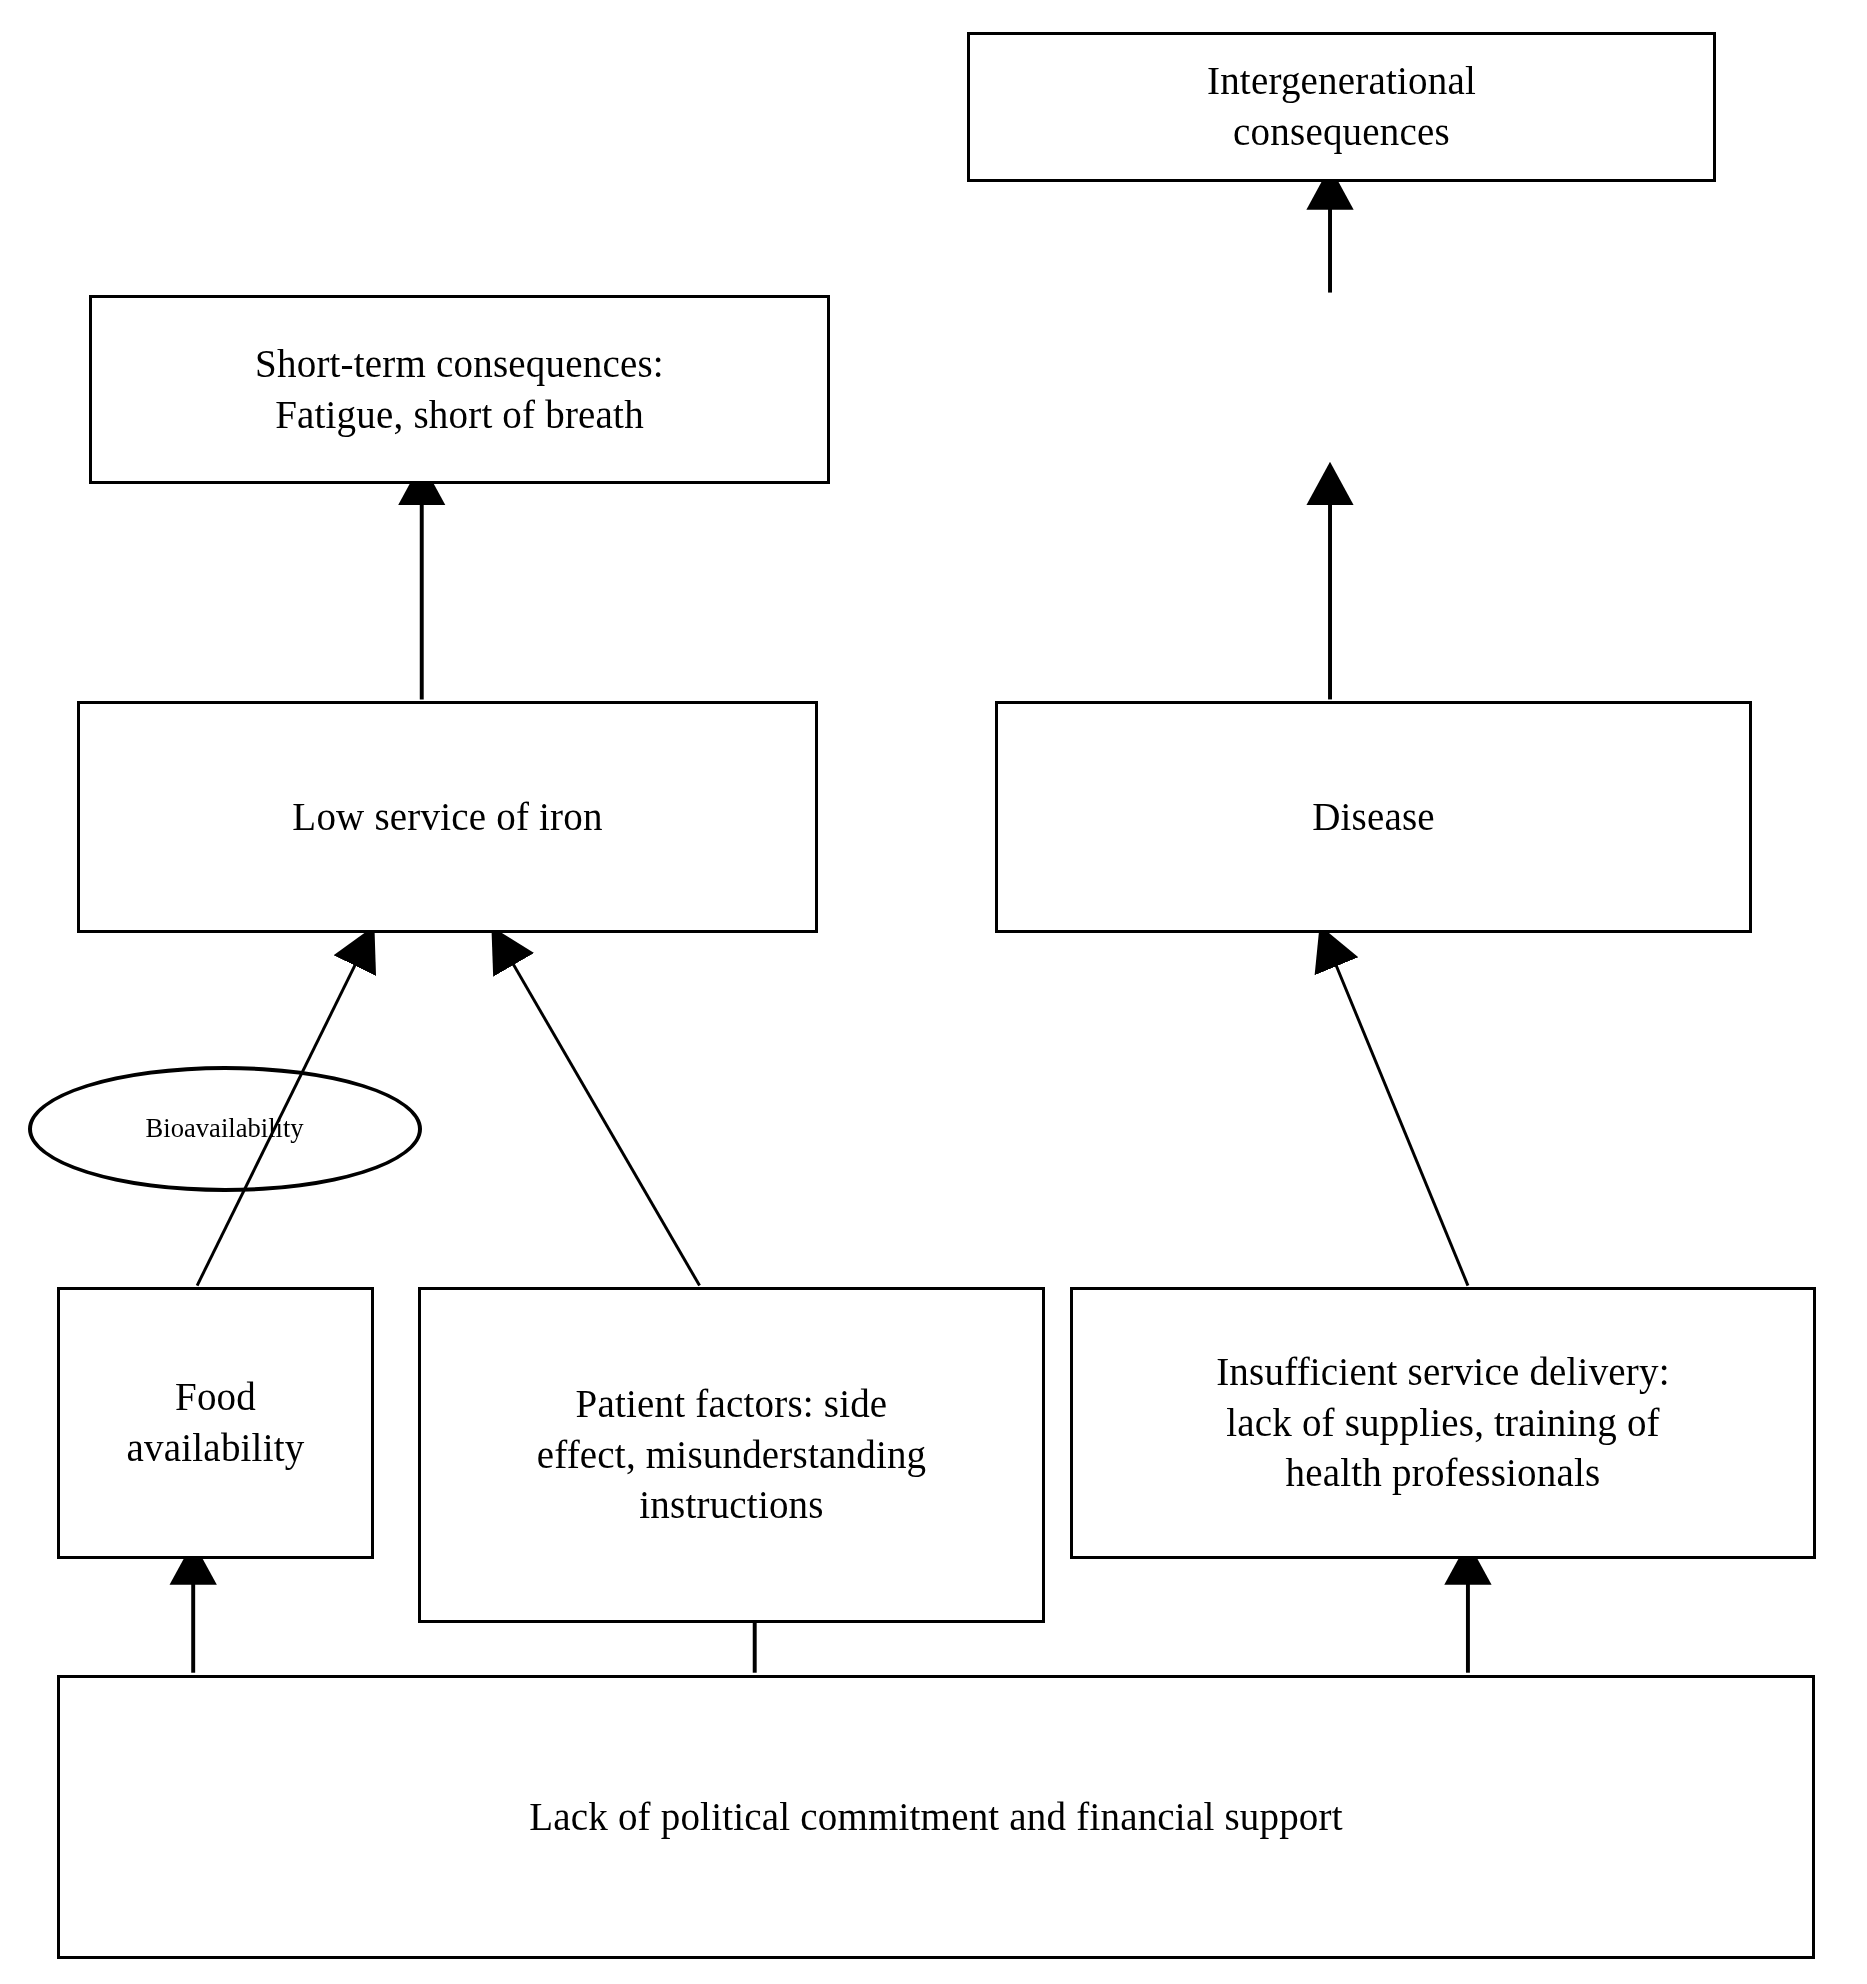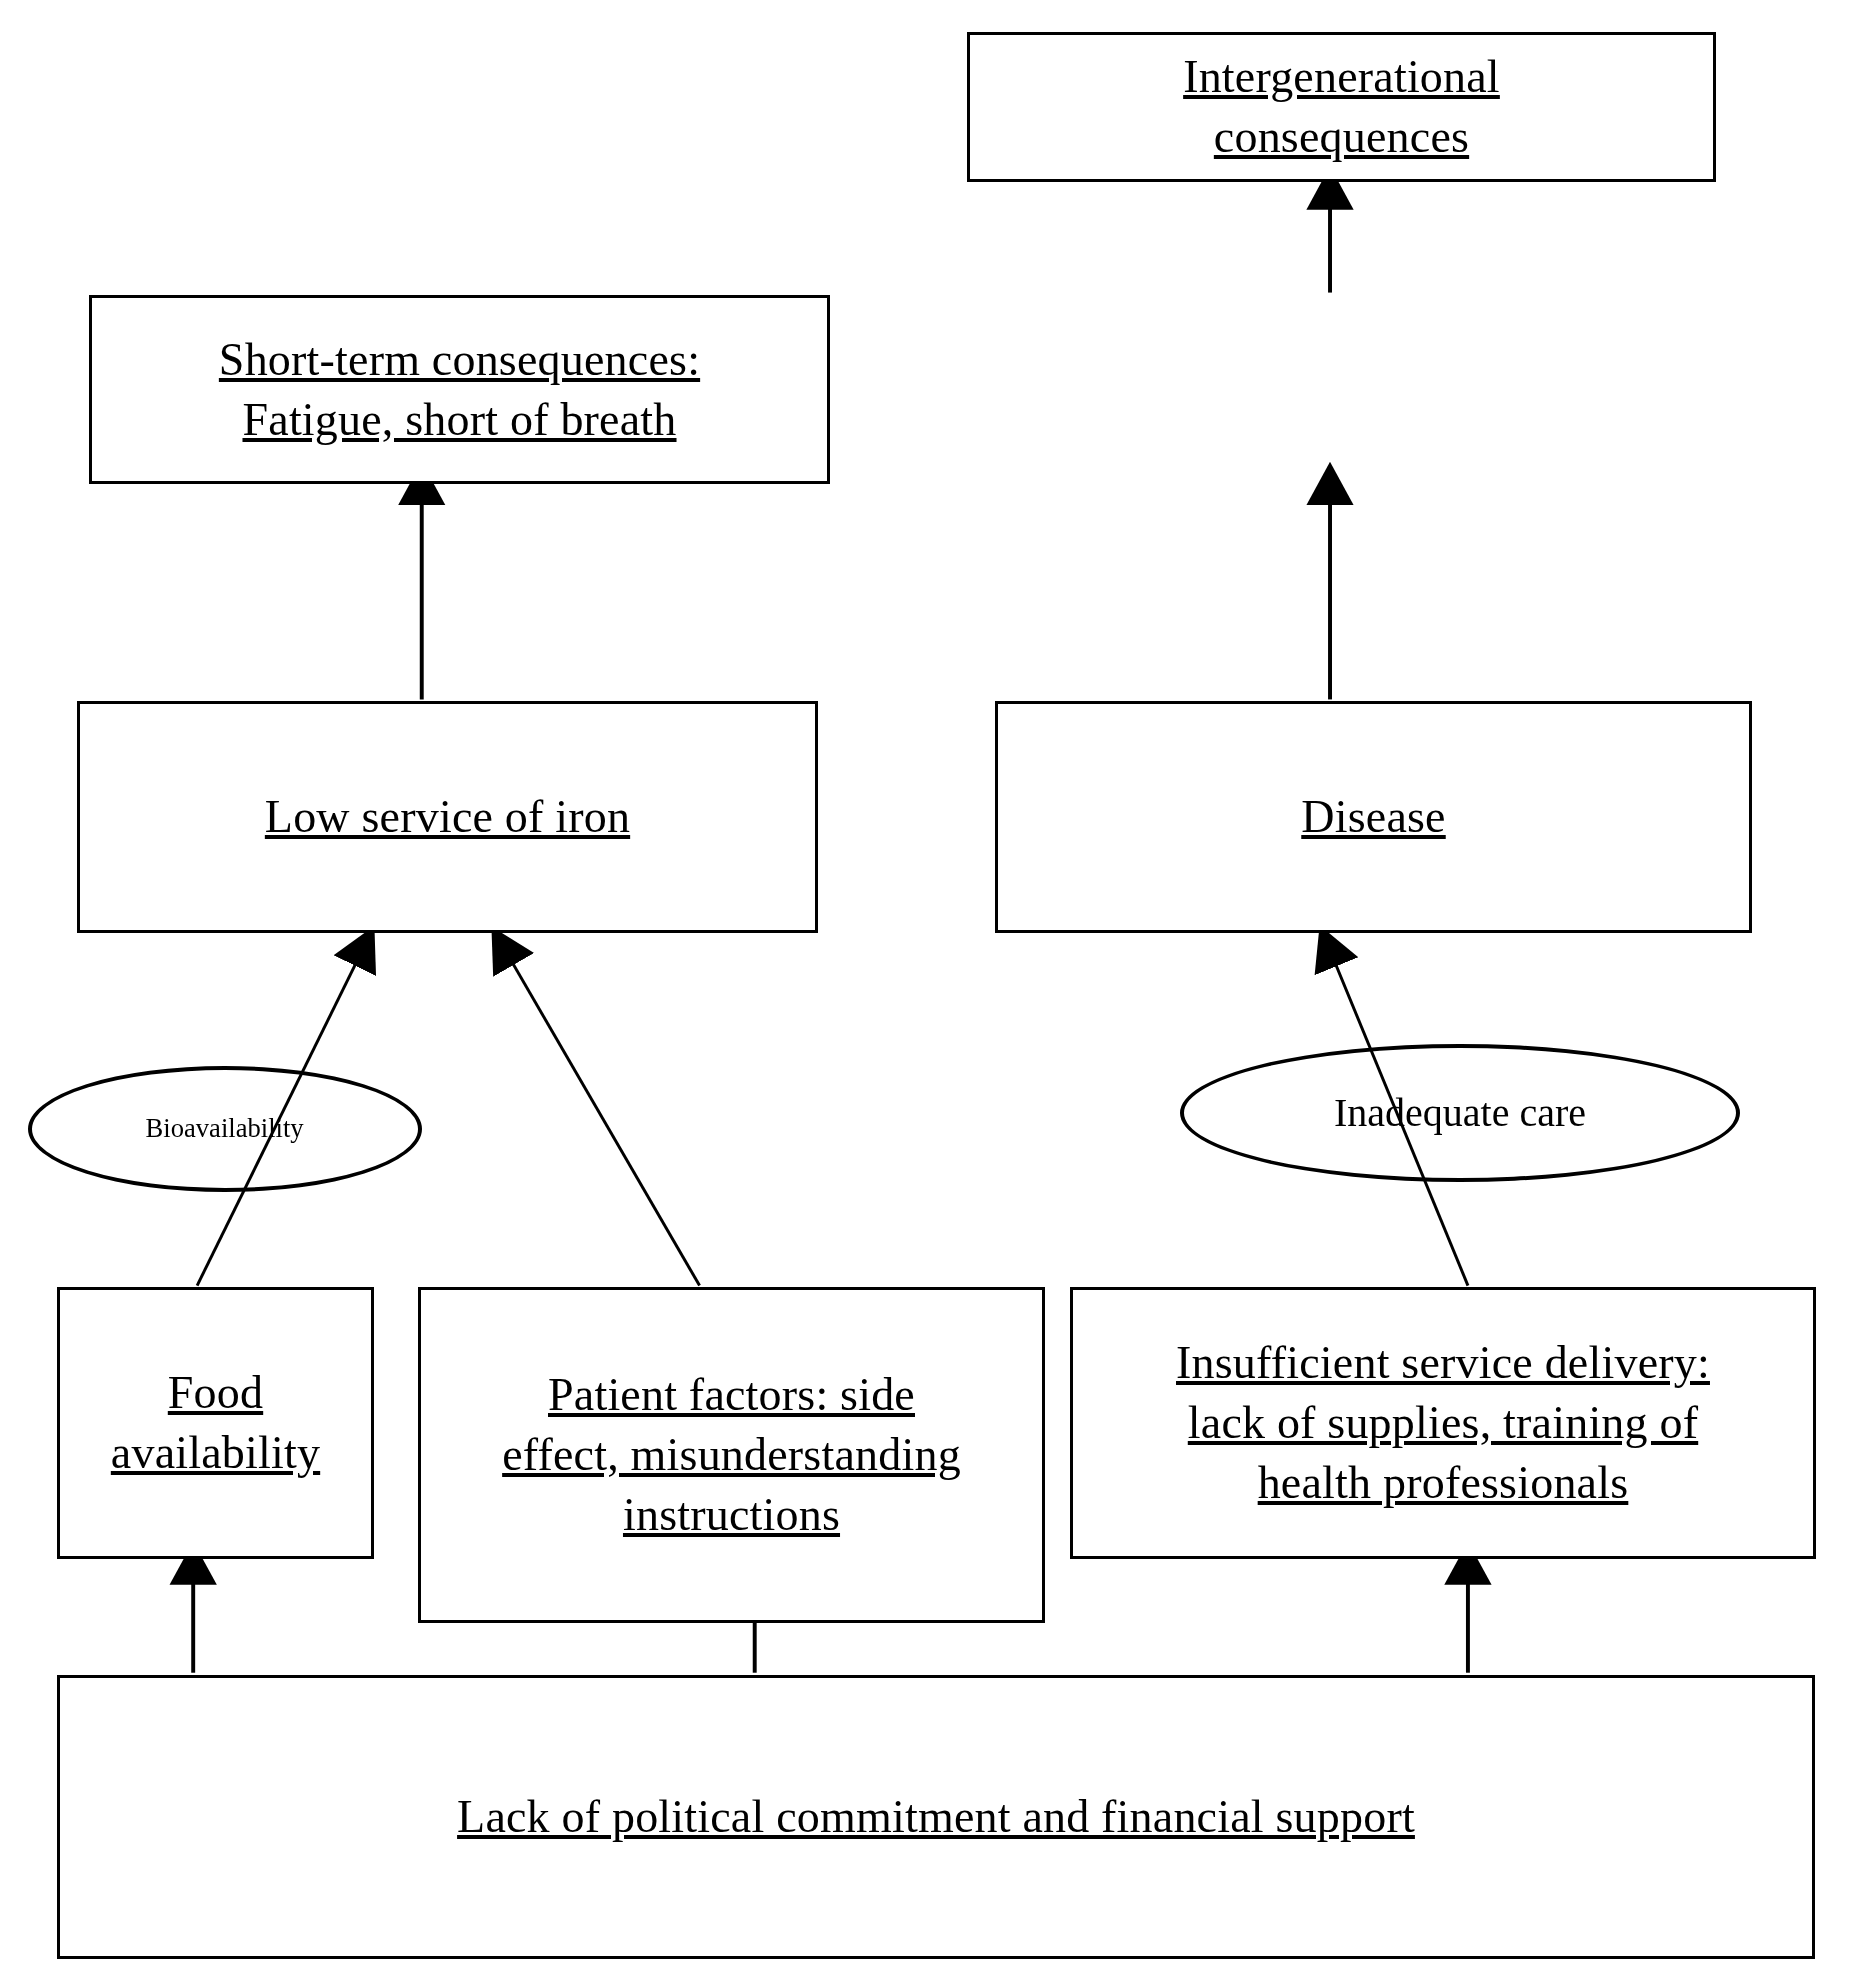--- a/index.html
+++ b/index.html
@@ -28,23 +28,22 @@
     justify-content: center;
     text-align: center;
     z-index: 3;
   }
   .node-box .node-label {
     display: block;
     width: 100%;
     padding: 0 22px;
     line-height: 1.30;
     white-space: pre-line;
-    font-size: 46px;
+    font-size: 39px;
     letter-spacing: 0.2px;
-    text-decoration: underline;
   }
 
   
   .node-oval {
     position: absolute;
     box-sizing: border-box;
     border: 4.9px solid #000000;
     border-radius: 50%;
     background: transparent;
     display: flex;
@@ -154,23 +153,20 @@
   </div>
 
   <div class="node-box" id="box-disease">
     <span class="node-label">Disease</span>
   </div>
 
   <div class="node-oval oval-small" id="oval-bioavailability">
     <span class="node-label">Bioavailability</span>
   </div>
 
-  <div class="node-oval oval-large" id="oval-inadequate">
-    <span class="node-label">Inadequate care</span>
-  </div>
 
   <div class="node-box" id="box-food">
     <span class="node-label">Food
 availability</span>
   </div>
 
   <div class="node-box" id="box-patient">
     <span class="node-label">Patient factors: side
 effect, misunderstanding
 instructions</span>

